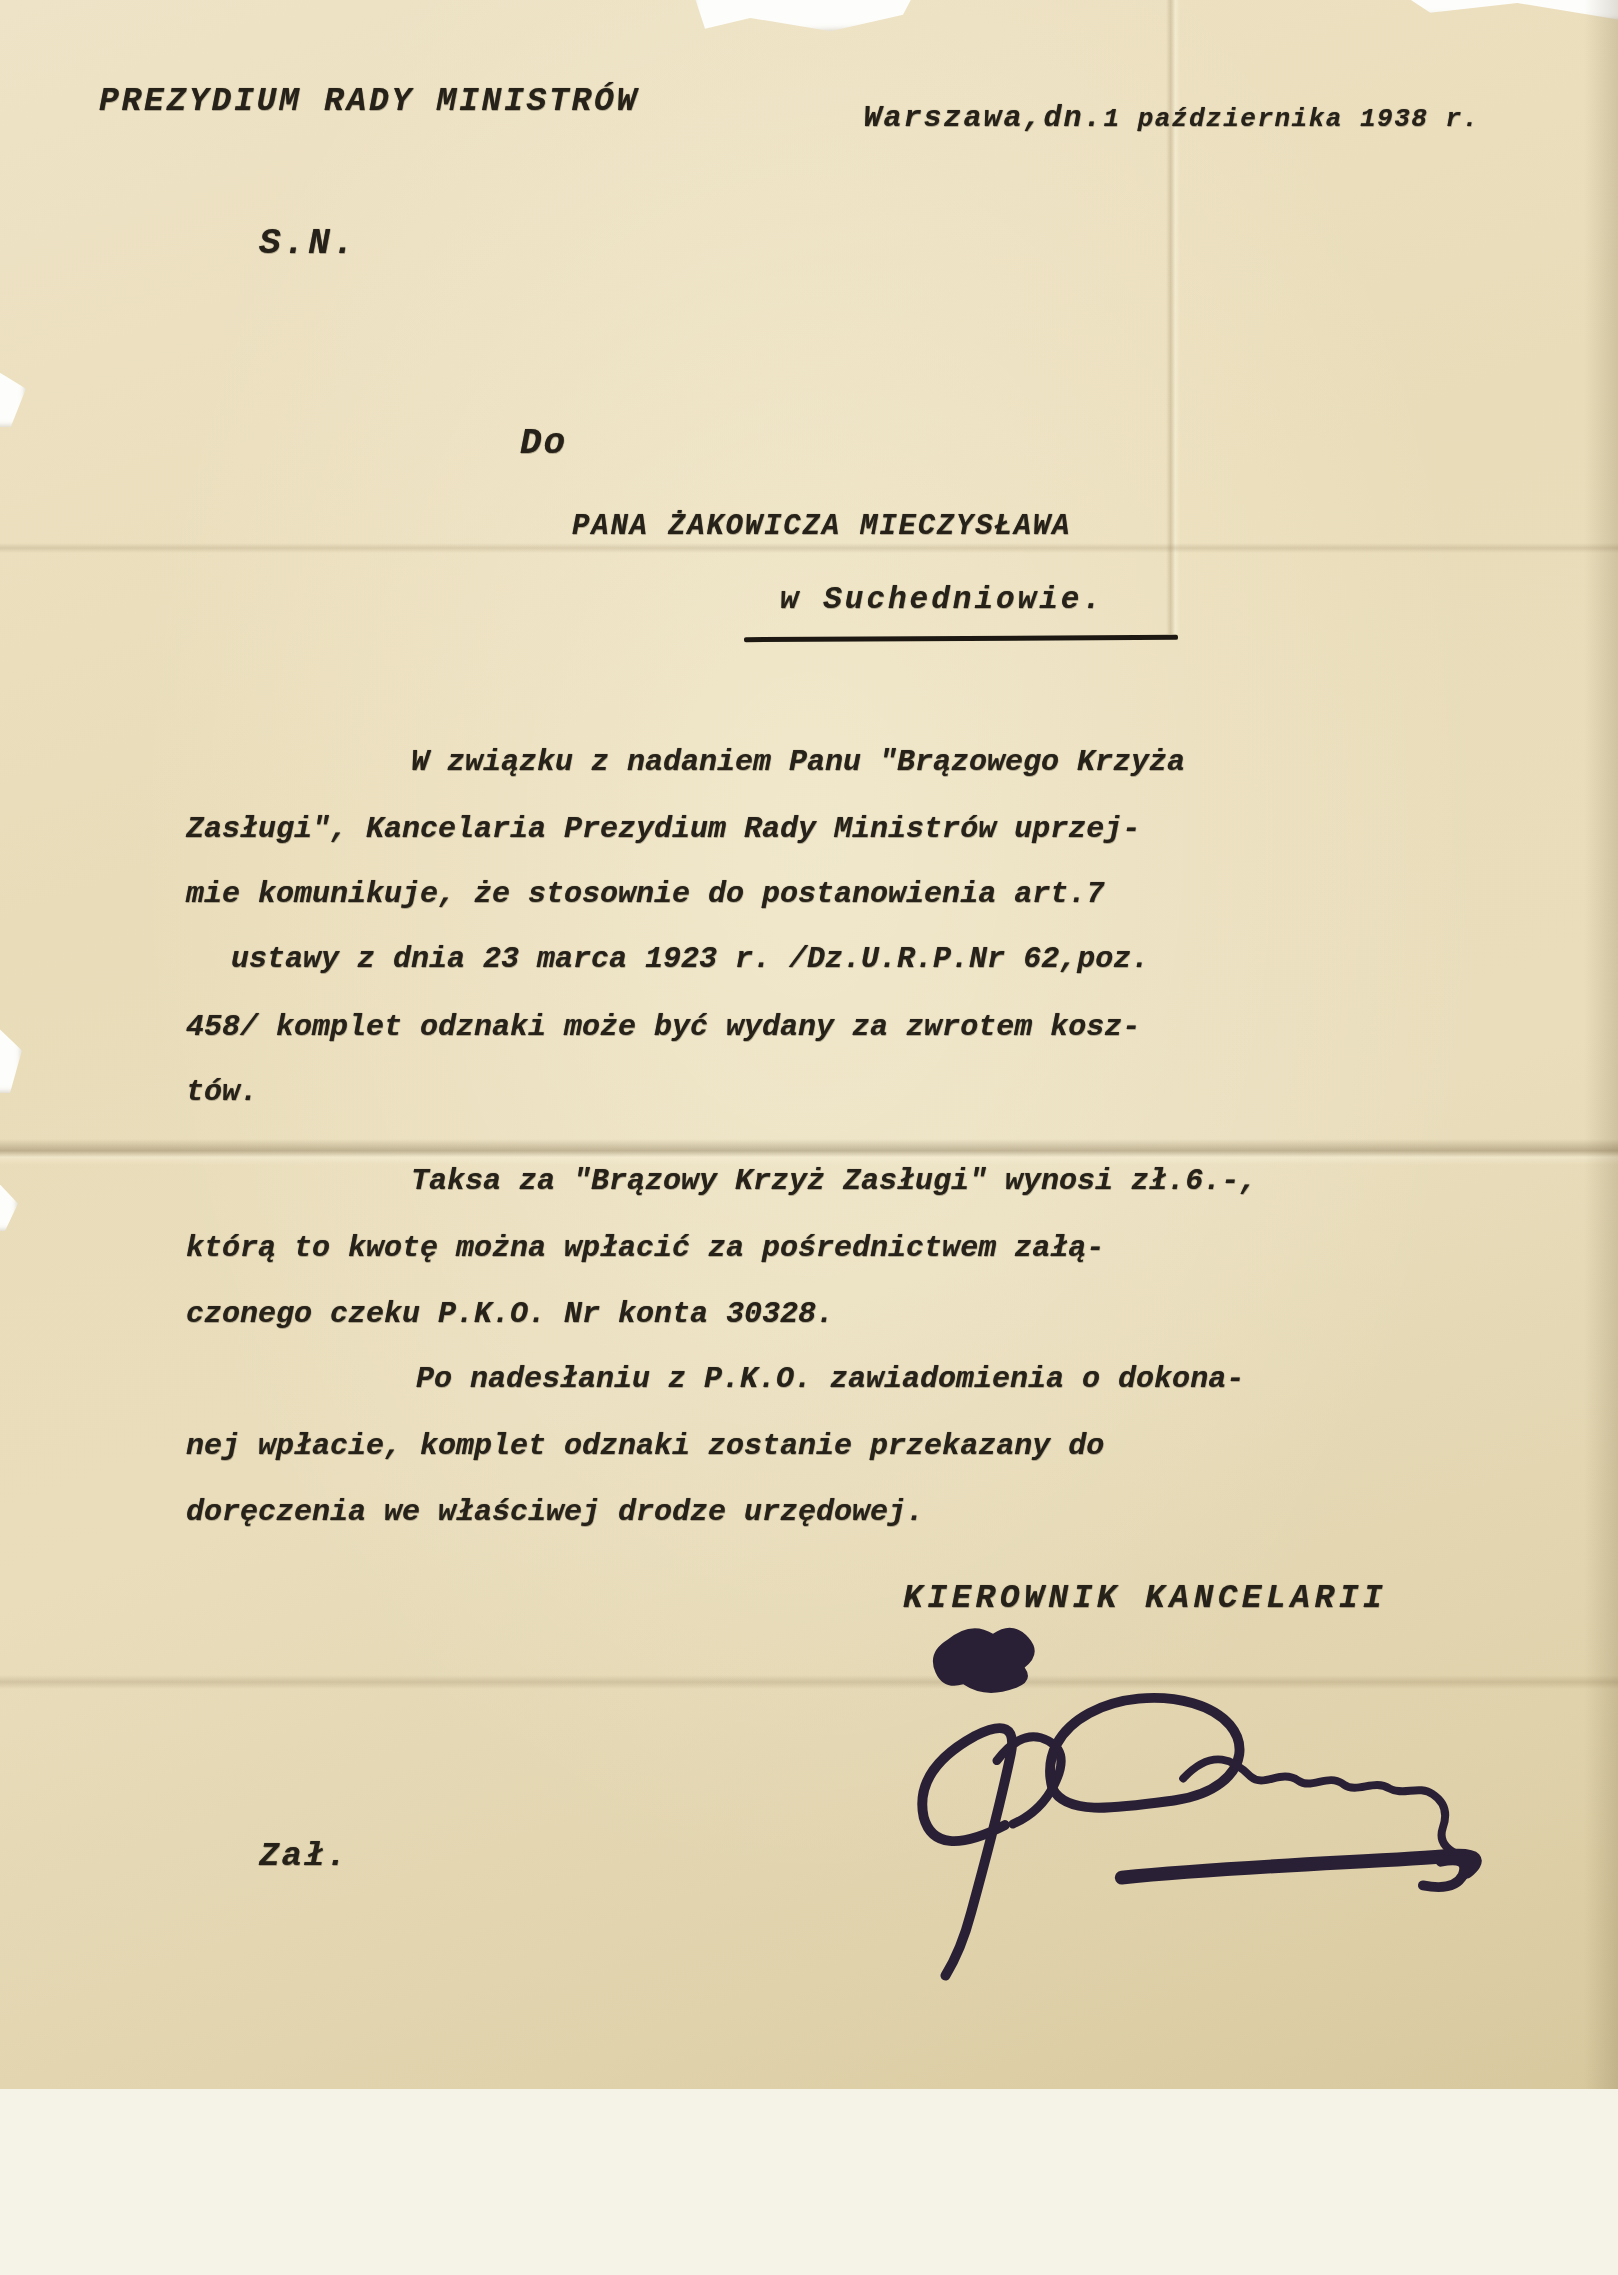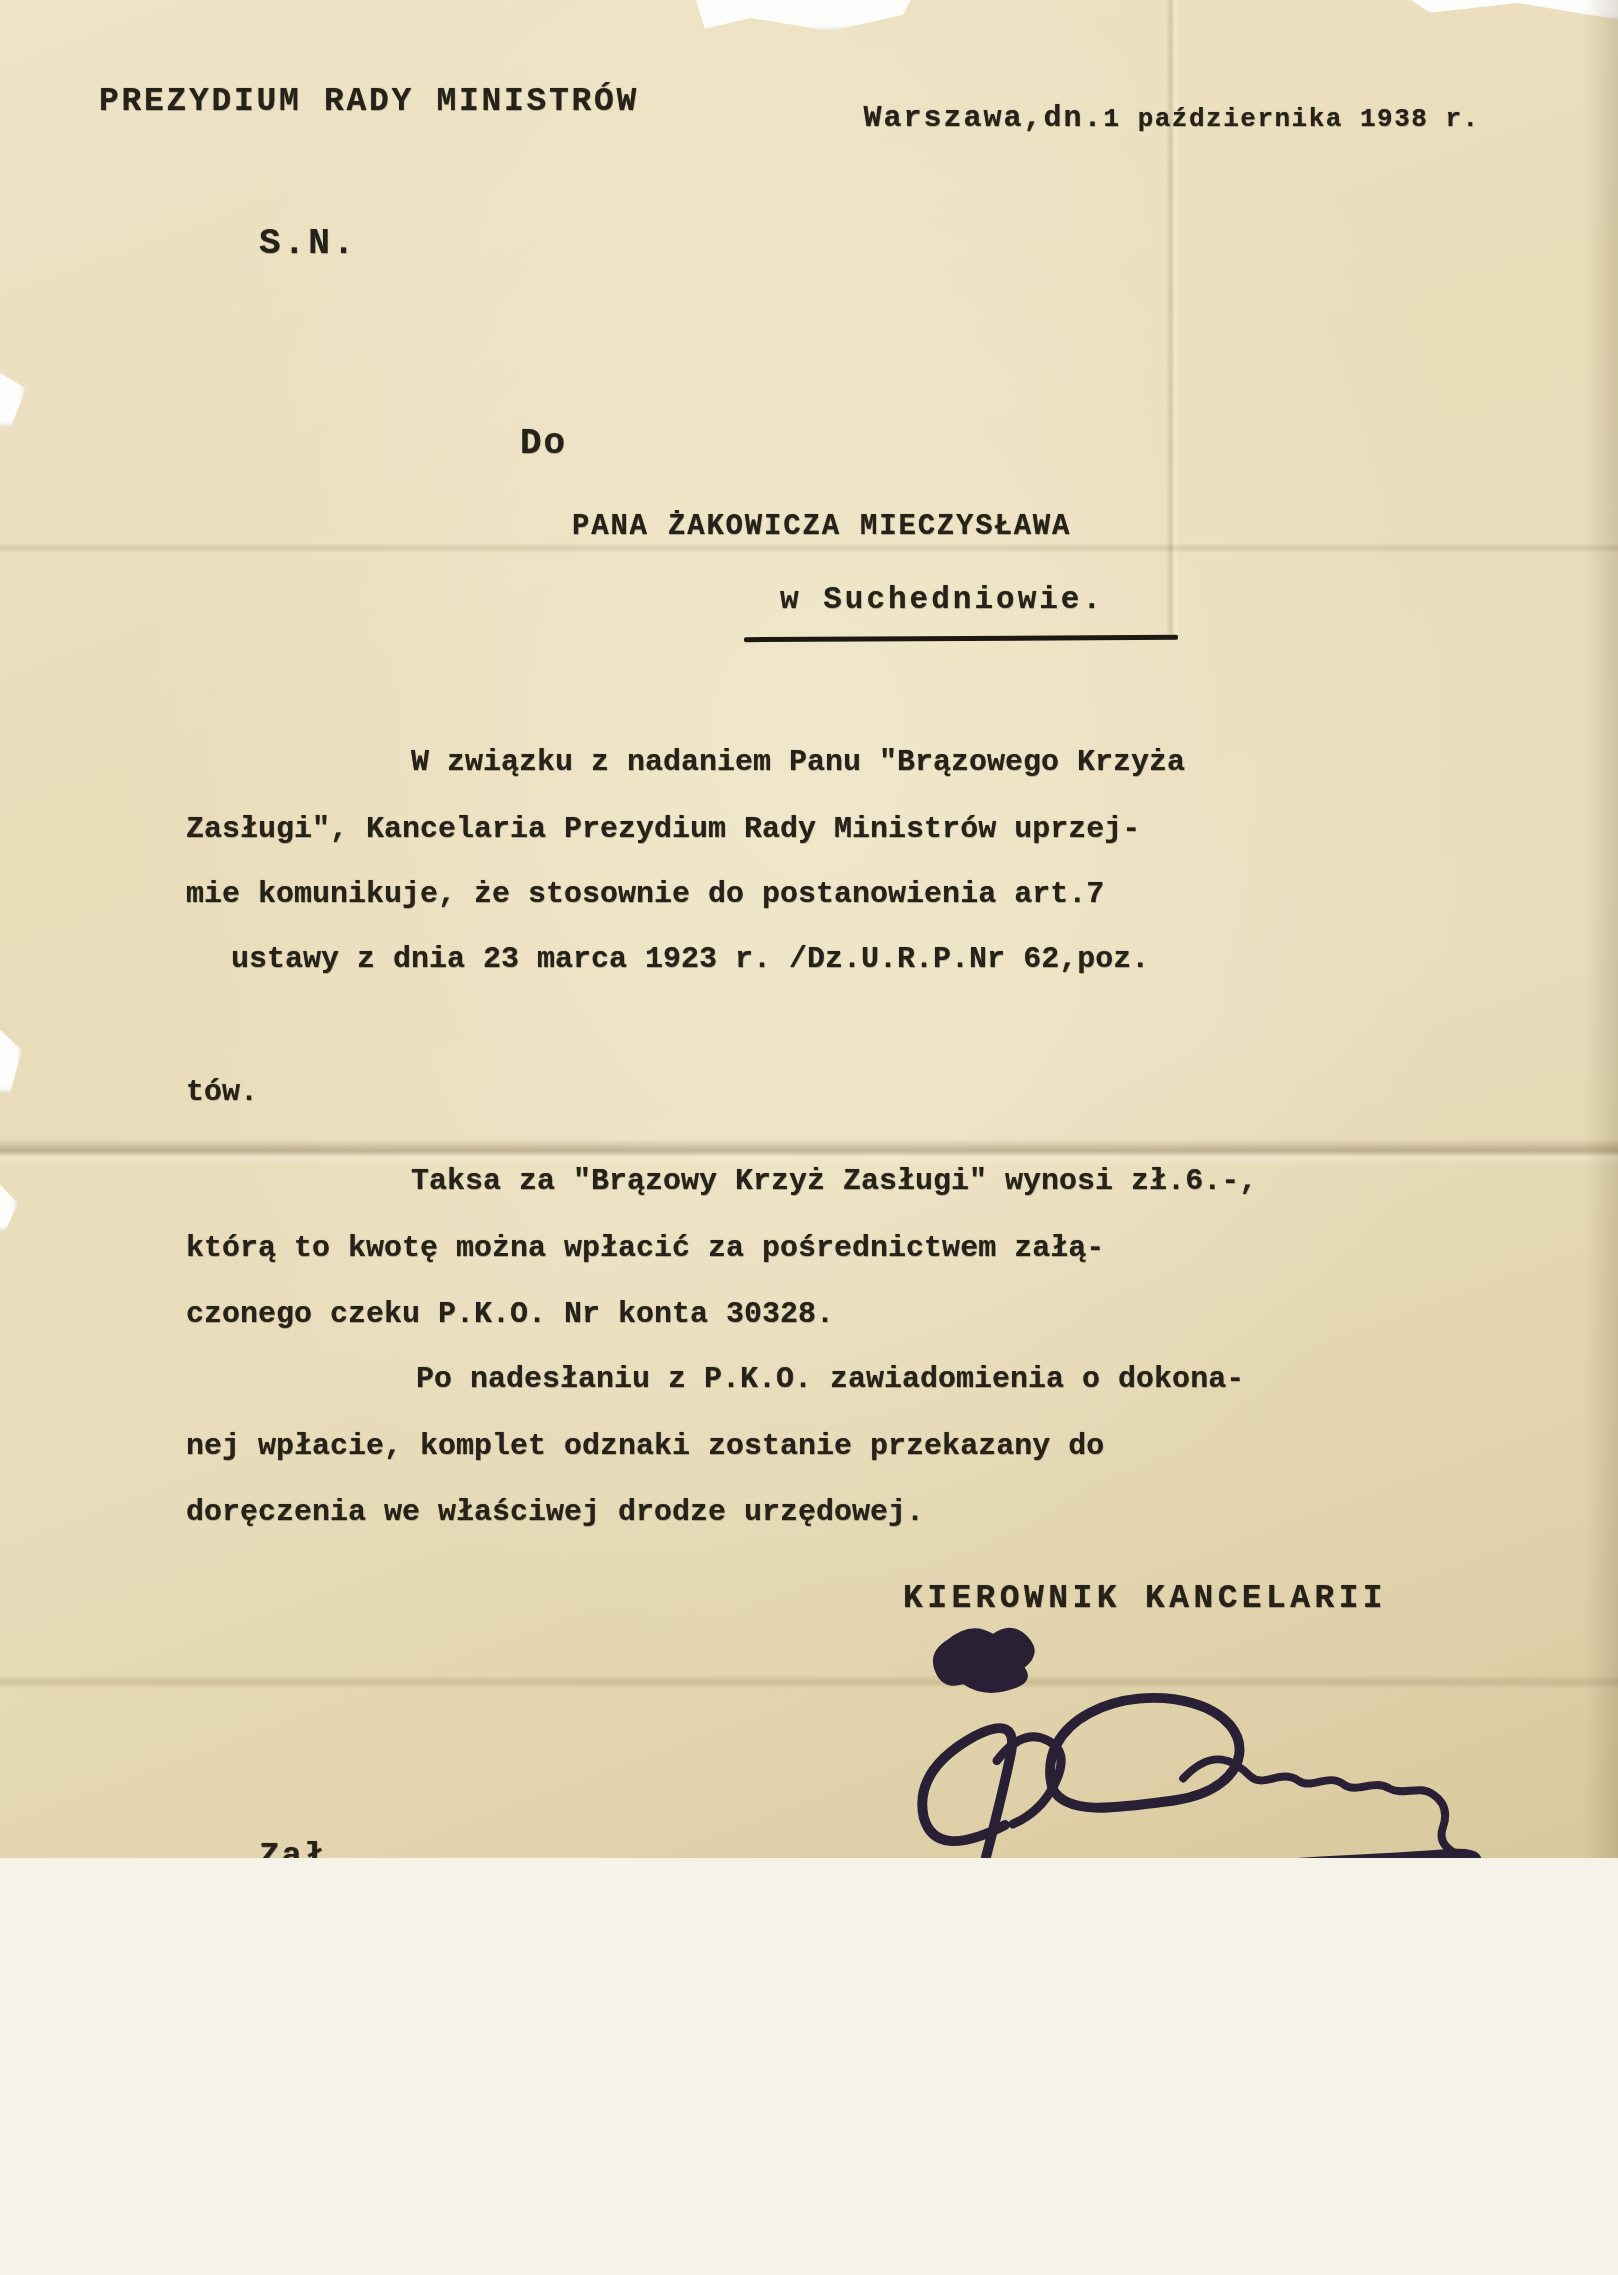--- a/index.html
+++ b/index.html
@@ -1,24 +1,25 @@
 <!DOCTYPE html>
 <html><head>
 <meta charset="utf-8">
 <style>
   html,body{margin:0;padding:0;background:#f5f2e8;}
   #page{
     position:relative;
-    width:1619px;height:1858px;
+    width:1619px;height:2089px;
     overflow:hidden;
     background:
       radial-gradient(ellipse at 50% 40%, rgba(255,252,235,.35), rgba(0,0,0,0) 60%),
       linear-gradient(160deg,#eee3c6 0%,#e9dcb9 35%,#e9ddbc 60%,#e0d2ab 85%,#d8c89e 100%);
     font-family:"Liberation Mono","DejaVu Sans Mono",monospace;
     color:#262219;
+    font-style:italic;
   }
   .txt{
     position:absolute;
     white-space:pre;
     line-height:1;
     text-shadow:0 0 1px rgba(40,32,18,.55), 0.5px 0.5px 0 rgba(40,32,18,.25);
   }
   .body-line{font-size:30px;font-weight:700;letter-spacing:0;}
   .crease{position:absolute;pointer-events:none;}
   .tear{position:absolute;background:#fdfdfb;pointer-events:none;box-shadow:inset 0 0 6px rgba(150,130,90,.5);}
@@ -50,20 +51,21 @@
 
   <div class="txt" style="left:520px;top:426px;font-size:36px;font-weight:700;letter-spacing:2px;">Do</div>
   <div class="txt" style="left:572px;top:512px;font-size:29px;font-weight:700;letter-spacing:1.8px;">PANA ŻAKOWICZA MIECZYSŁAWA</div>
   <div class="txt" style="left:780px;top:584px;font-size:31px;font-weight:700;letter-spacing:3px;">w Suchedniowie.</div>
   <div class="underline-bar" style="left:744px;top:636px;width:434px;height:5px;transform:rotate(-0.3deg);"></div>
 
   <div class="txt body-line" style="left:411px;top:747px;">W związku z nadaniem Panu "Brązowego Krzyża</div>
   <div class="txt body-line" style="left:186px;top:814px;">Zasługi", Kancelaria Prezydium Rady Ministrów uprzej-</div>
   <div class="txt body-line" style="left:186px;top:879px;">mie komunikuje, że stosownie do postanowienia art.7</div>
   <div class="txt body-line" style="left:186px;top:944px;margin-left:45px;">ustawy z dnia 23 marca 1923 r. /Dz.U.R.P.Nr 62,poz.</div>
+  <div class="txt body-line" style="left:186px;top:1012px;">458/ komplet odznaki może być wydany za zwrotem kosz-</div>
   <div class="txt body-line" style="left:186px;top:1077px;">tów.</div>
 
   <div class="txt body-line" style="left:411px;top:1166px;">Taksa za "Brązowy Krzyż Zasługi" wynosi zł.6.-,</div>
   <div class="txt body-line" style="left:186px;top:1233px;">którą to kwotę można wpłacić za pośrednictwem załą-</div>
   <div class="txt body-line" style="left:186px;top:1299px;">czonego czeku P.K.O. Nr konta 30328.</div>
 
   <div class="txt body-line" style="left:416px;top:1364px;">Po nadesłaniu z P.K.O. zawiadomienia o dokona-</div>
   <div class="txt body-line" style="left:186px;top:1431px;text-align:right;">nej wpłacie, komplet odznaki zostanie przekazany do</div>
   <div class="txt" style="left:903px;top:1582px;font-size:33px;font-weight:700;letter-spacing:4.4px;">KIEROWNIK KANCELARII</div>
 

